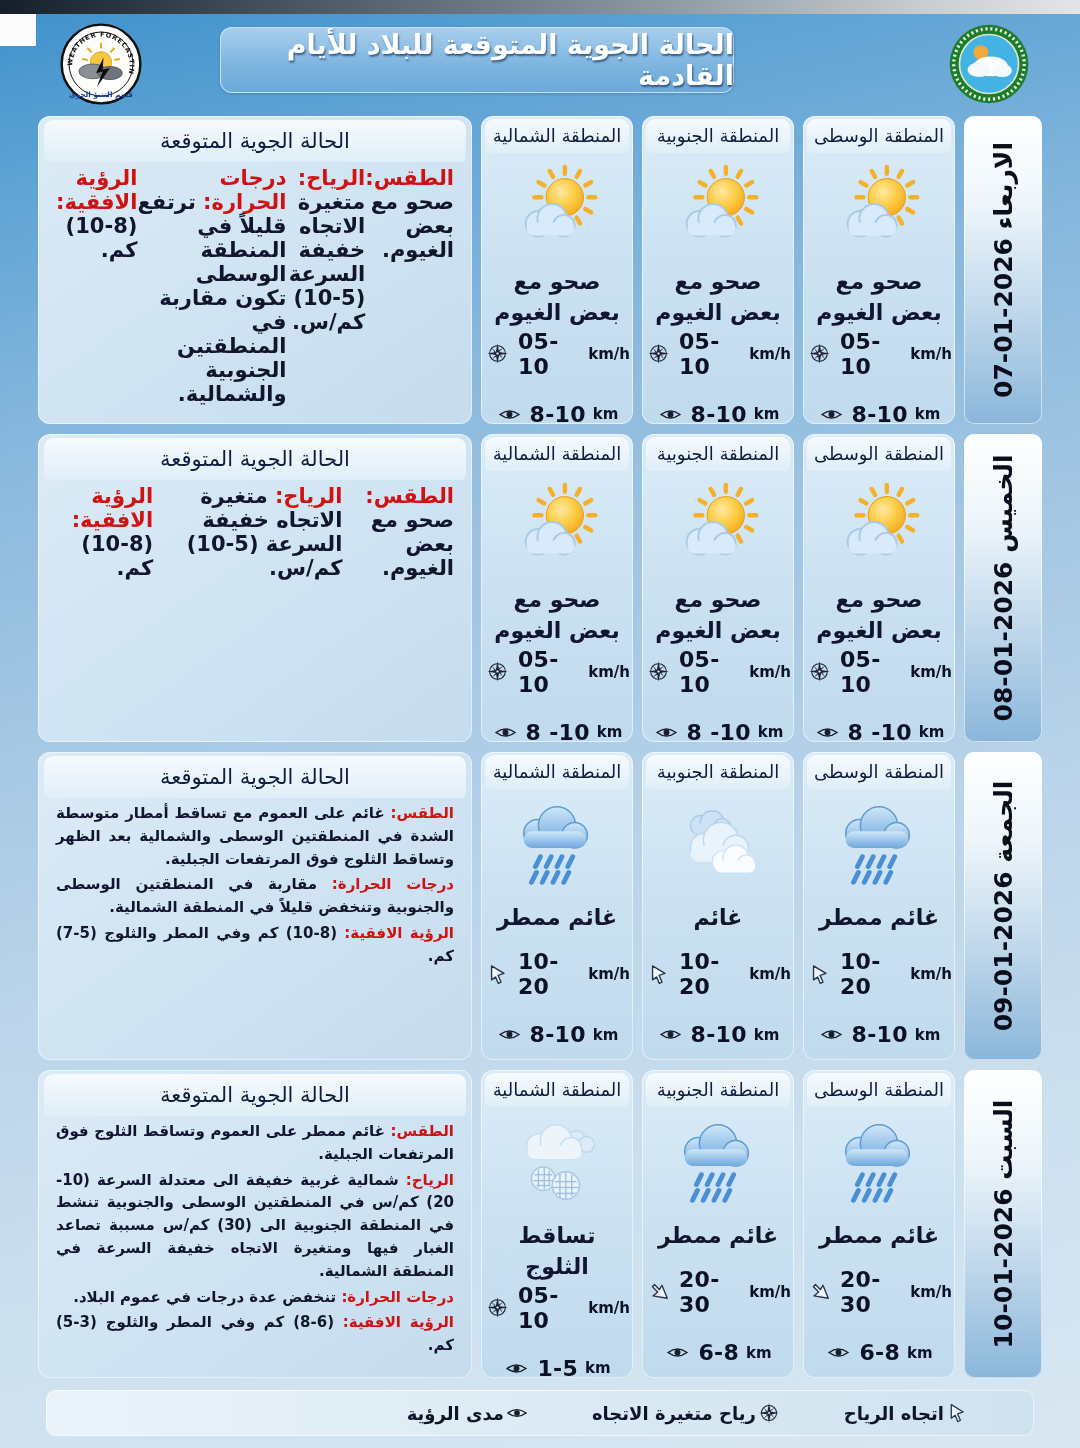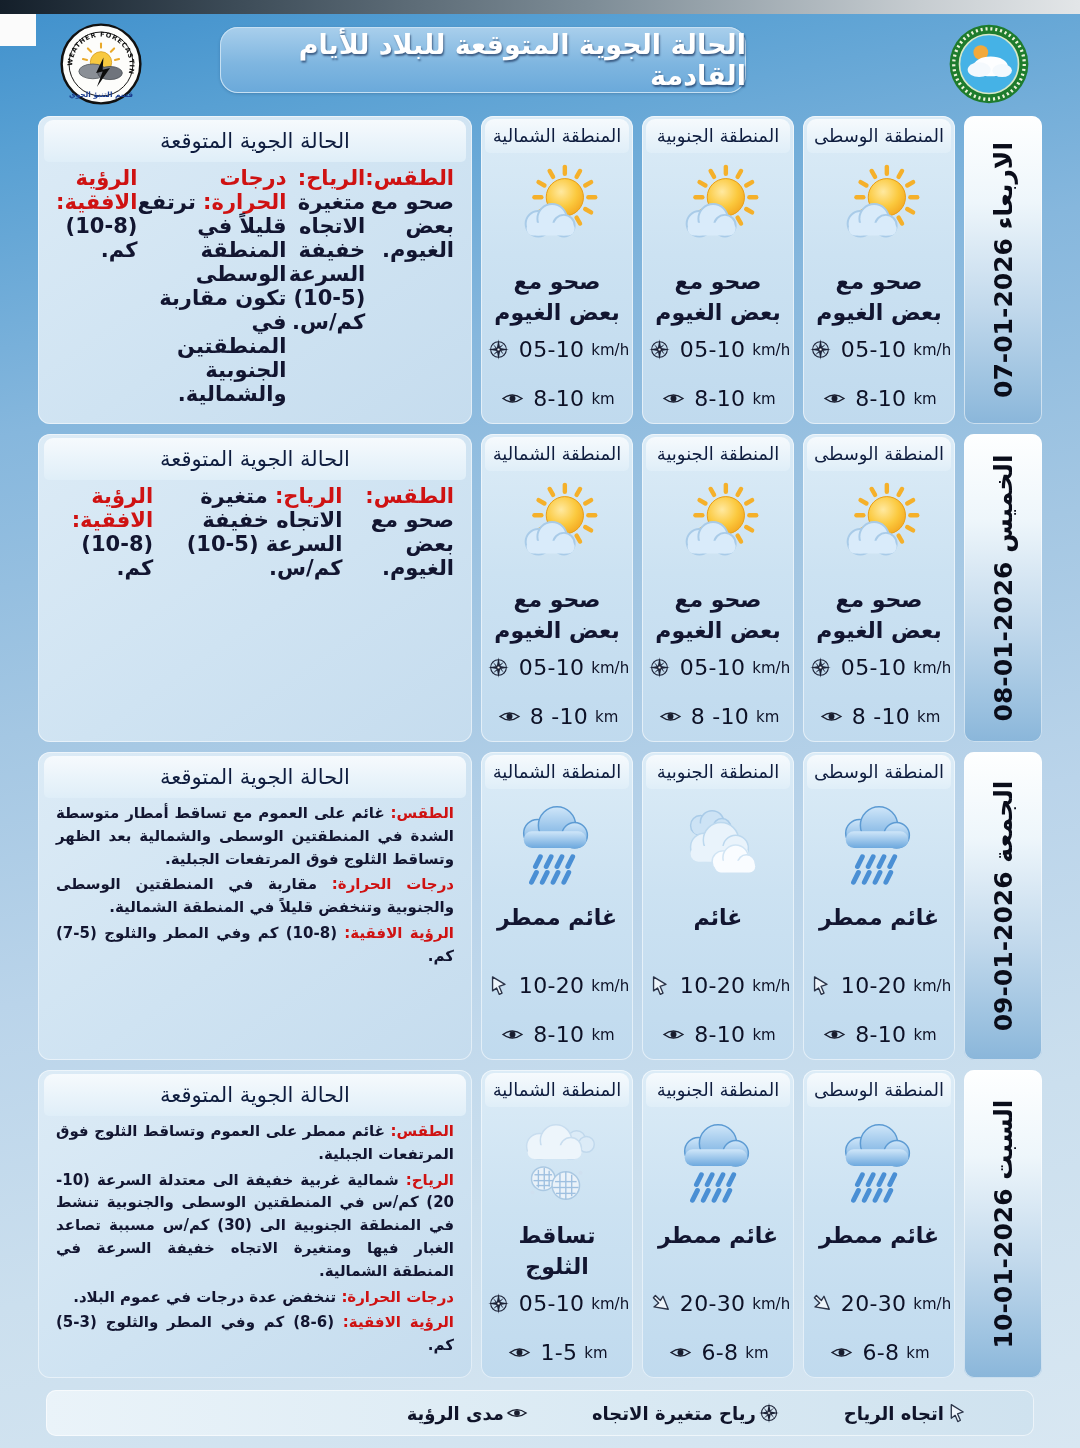--- a/index.html
+++ b/index.html
@@ -12,22 +12,22 @@
   .corner{position:absolute;top:14px;left:0;width:36px;height:32px;background:#fbfbfb}
   .content{padding:0 38px}
 
   
   .header{position:relative;height:86px;margin:7px 4px 9px}
   .logo{position:absolute;top:2px}
   .logo svg{display:block}
   .logo-left{left:18px}
   .logo-right{right:8px}
   .titlebox{
-    position:absolute;left:178px;right:292px;top:6px;height:66px;
-    border-radius:18px;display:flex;align-items:center;justify-content:center;
+    position:absolute;left:178px;right:304px;top:6px;height:66px;
+    border-radius:12px;display:flex;align-items:center;justify-content:center;
     background:linear-gradient(180deg,#a9cfec 0%,#7fb6e0 55%,#6aa9da 100%);
     box-shadow:inset 0 0 0 1px #c6e0f3, 0 1px 3px rgba(20,50,90,.25);
     padding-left:40px;
   }
   .titlebox span{
     color:#fff;font-weight:bold;font-size:27px;direction:rtl;
     text-shadow:1px 2px 2px rgba(10,30,70,.6);
   }
 
   
@@ -58,21 +58,21 @@
   .region-card .card-head{
     height:34px;line-height:34px;font-size:18px;width:calc(100% - 2px);
     white-space:nowrap;overflow:hidden;flex:none;
   }
   .wicon{height:112px;display:flex;align-items:center;justify-content:center;flex:none}
   .wicon svg{width:98px;height:98px}
   .cond{
     font-size:22px;font-weight:bold;color:#121530;text-align:center;
     line-height:1.4;padding:0 8px;margin-top:2px;
   }
-  .metric{display:flex;align-items:center;justify-content:center;gap:7px;font-weight:normal;color:#0d1126}
+  .metric{display:flex;align-items:center;justify-content:center;gap:7px;font-weight:bold;color:#0d1126}
   .metric.wind{margin-top:auto}
   .metric.vis{margin-top:22px}
   .metric .mi{width:27px;height:27px;flex:none}
   .metric .val{font-size:22px;letter-spacing:.3px}
   .metric .unit{font-size:15px}
 
   .desc-card{
     flex:1;border-radius:12px;
     background:linear-gradient(145deg,#dcebf6 0%,#cfe3f2 55%,#c5dcee 100%);
     box-shadow:inset 0 0 0 1px rgba(255,255,255,.5);

